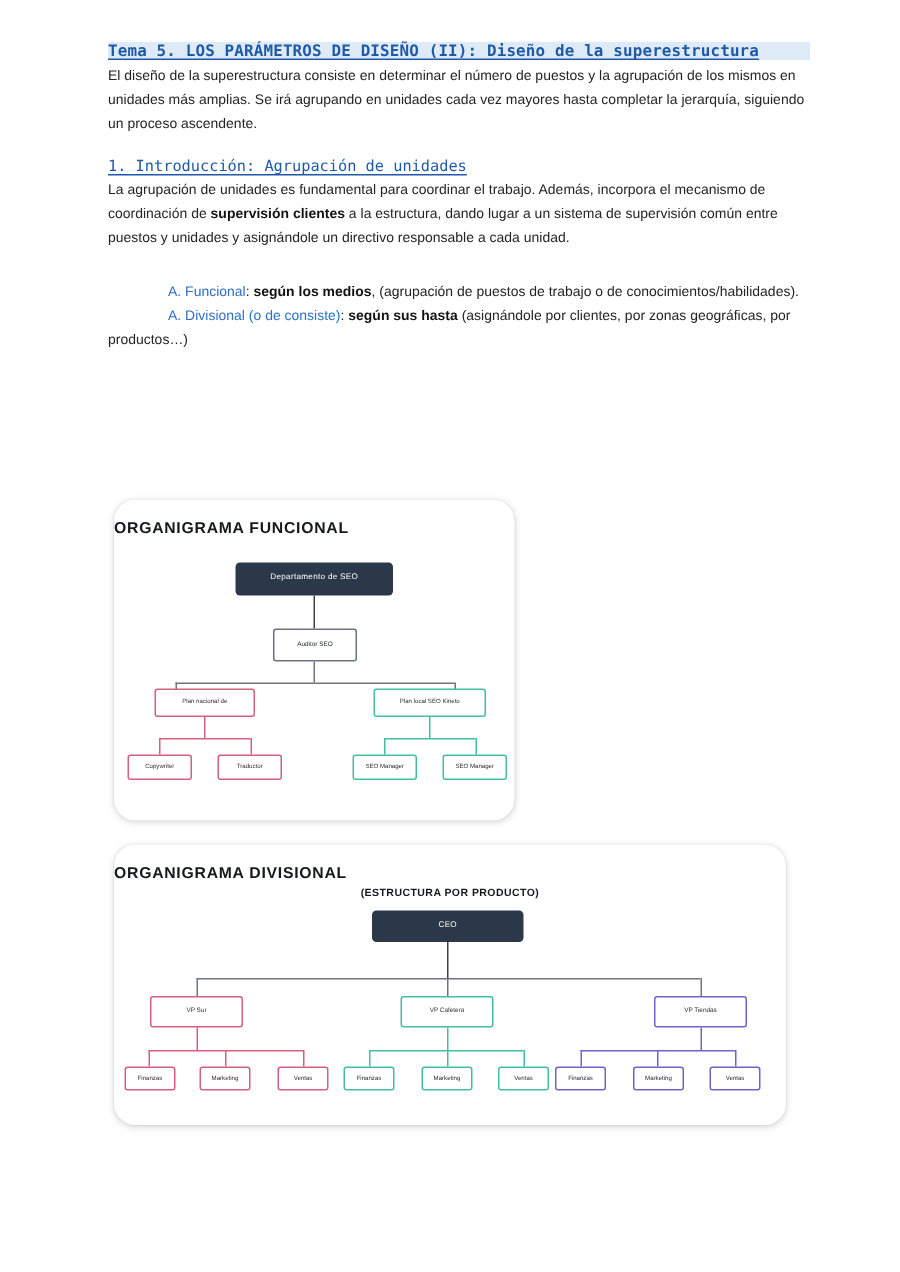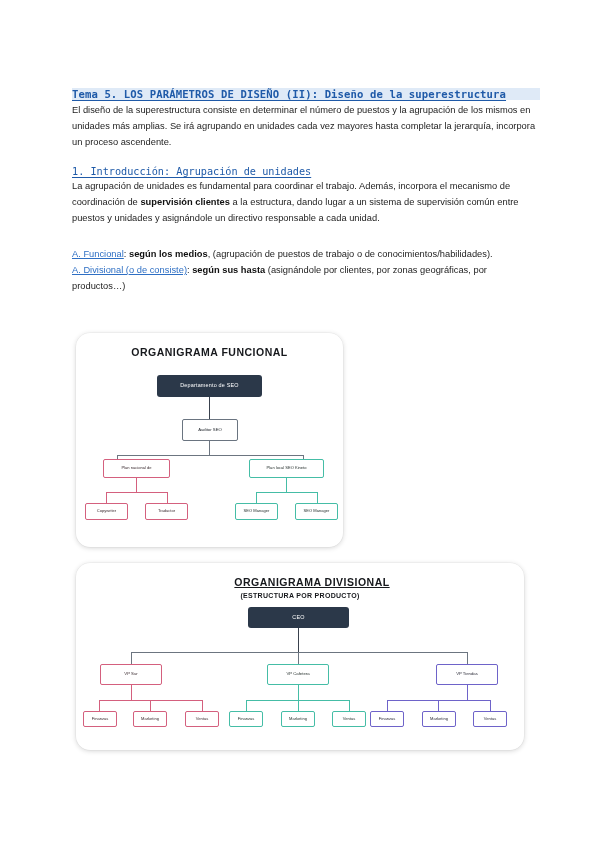--- a/index.html
+++ b/index.html
@@ -14,21 +14,21 @@
     color: #1b1b1b;
     overflow: hidden;
   }
 
   .page {
     position: relative;
     width: 600px;
     height: 848px;
     background: #ffffff;
     box-sizing: border-box;
-    padding: 88px 60px 0 72px;
+    padding: 28px 60px 0 72px;
   }
 
   
   .doc-title {
     font-family: "DejaVu Sans Mono", monospace;
     font-weight: bold;
     font-size: 10.6px;
     letter-spacing: 0.1px;
     color: #1f5aa8;
     background: #dfeaf7;
@@ -48,36 +48,36 @@
     font-family: "DejaVu Sans Mono", monospace;
     font-weight: normal;
     font-size: 10.2px;
     color: #1f5aa8;
     text-decoration: underline;
     text-underline-offset: 2px;
     margin: 1px 0 2px 0;
   }
   .link-lbl {
     color: #2e6fc4;
-    text-decoration: underline;
+    margin-left: 40px;
   }
   .b { font-weight: bold; color: #111; }
 
   .gap-1 { height: 14px; }
   .gap-2 { height: 20px; }
 
   
   .card {
     position: relative;
     background: #ffffff;
     border-radius: 14px;
     box-shadow: 0 1px 5px rgba(0,0,0,0.17), 0 0 0 0.5px rgba(0,0,0,0.05);
   }
   .card-title {
-    text-align: center;
+    text-align: left;
     font-weight: bold;
     font-size: 10.5px;
     letter-spacing: 0.5px;
     color: #16181c;
   }
   .card-sub {
     text-align: center;
     font-weight: bold;
     font-size: 7px;
     letter-spacing: 0.3px;
@@ -126,21 +126,21 @@
 </style>
 </head>
 <body>
 
 <div class="page">
 
   <div>
     <div class="doc-title">Tema 5. LOS PARÁMETROS DE DISEÑO (II): Diseño de la superestructura</div>
   </div>
 
-  <p class="para">El diseño de la superestructura consiste en determinar el número de puestos y la agrupación de los mismos en unidades más amplias. Se irá agrupando en unidades cada vez mayores hasta completar la jerarquía, incorpora un proceso ascendente.</p>
+  <p class="para">El diseño de la superestructura consiste en determinar el número de puestos y la agrupación de los mismos en unidades más amplias. Se irá agrupando en unidades cada vez mayores hasta completar la jerarquía, siguiendo un proceso ascendente.</p>
 
   <div class="gap-1"></div>
 
 
   <div class="sec-title">1. Introducción: Agrupación de unidades</div>
 
   <p class="para"><span>La agrupación de unidades es fundamental para coordinar el trabajo. Además, incorpora el mecanismo de coordinación de </span><span class="b">supervisión clientes</span><span> a la estructura, dando lugar a un sistema de supervisión común entre puestos y unidades y asignándole un directivo responsable a cada unidad.</span></p>
 
   <div class="gap-2"></div>
 
@@ -192,21 +192,21 @@
     <div class="node node-teal" style="left:159px; top:170px; width:43px; height:17px;">
       <span>SEO Manager</span>
     </div>
     <div class="node node-teal" style="left:219px; top:170px; width:43px; height:17px;">
       <span>SEO Manager</span>
     </div>
   </div>
 
   <div class="card" style="position:absolute; left:76px; top:563px; width:448px; height:187px;">
 
-    <div class="card-title" style="position:absolute; left:12px; top:13px; width:100%;text-decoration:underline;">ORGANIGRAMA DIVISIONAL</div>
+    <div class="card-title" style="position:absolute; left:0; top:13px; width:100%;">ORGANIGRAMA DIVISIONAL</div>
     <div class="card-sub" style="position:absolute; left:0; top:27px; width:100%;">(ESTRUCTURA POR PRODUCTO)</div>
 
     <div class="node node-root" style="left:172px; top:44px; width:101px; height:21px;">
       <span>CEO</span>
     </div>
     <div class="ln-dark" style="left:222px; top:65px; width:1px; height:24px;"></div>
 
     <div class="ln" style="left:55px; top:89px; width:336px; height:1px;"></div>
     <div class="ln" style="left:55px; top:89px; width:1px; height:12px;"></div>
     <div class="ln" style="left:222px; top:89px; width:1px; height:12px;"></div>

